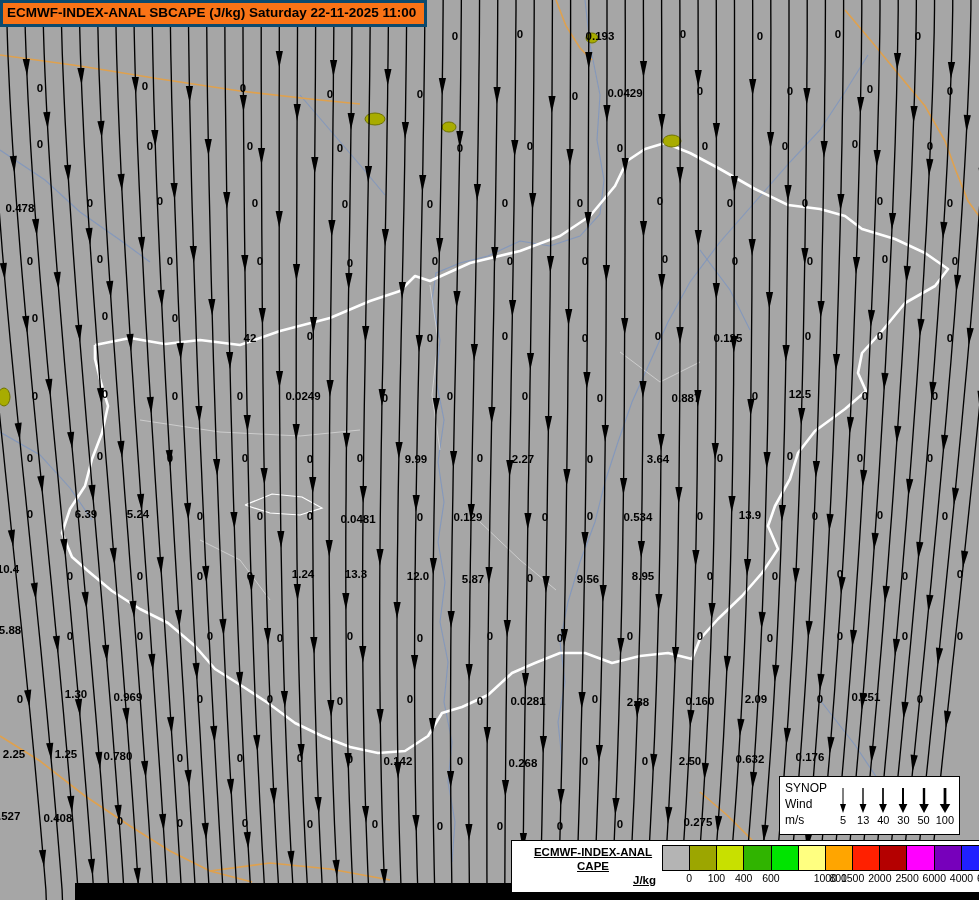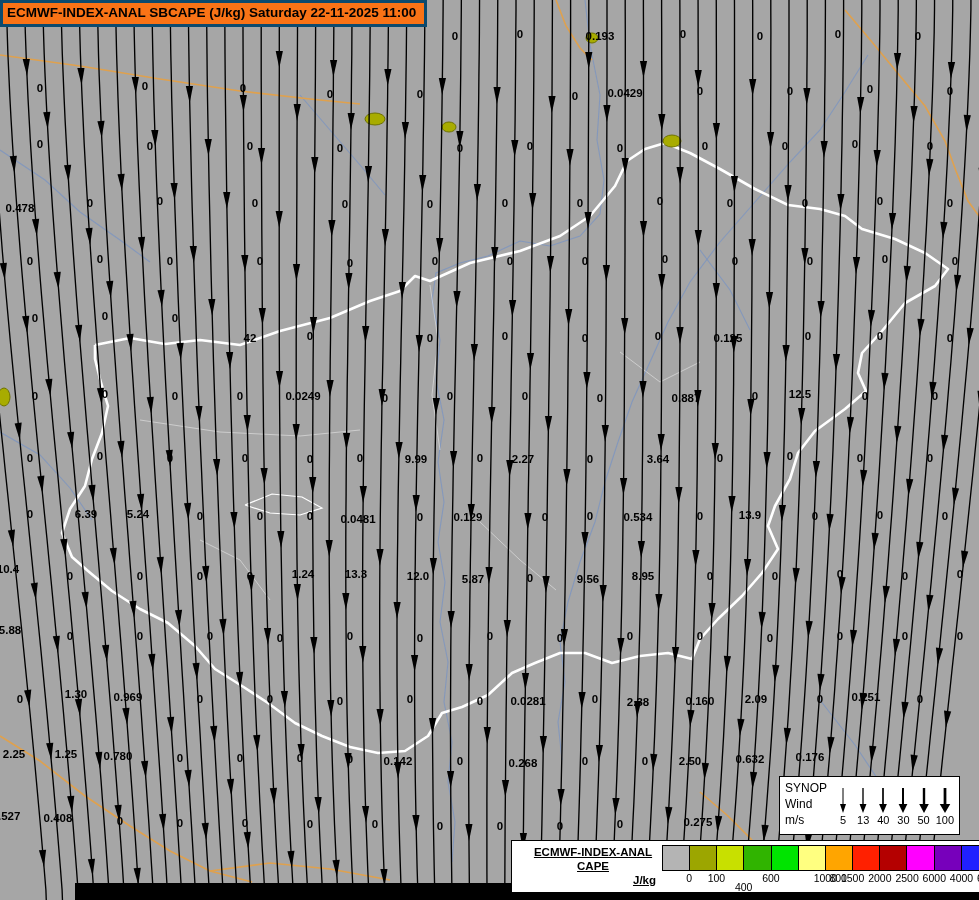--- a/index.html
+++ b/index.html
@@ -694,21 +694,21 @@
           <div class="cape-cell" style="background: rgb(255, 32, 0);"></div>
           <div class="cape-cell" style="background: rgb(180, 0, 0);"></div>
           <div class="cape-cell" style="background: rgb(255, 0, 255);"></div>
           <div class="cape-cell" style="background: rgb(119, 0, 187);"></div>
           <div class="cape-cell" style="background: rgb(32, 32, 255);"></div>
           <div class="cape-cell" style="background: rgb(0, 238, 255);"></div>
         </div>
       <div id="cape-ticks">
           <span style="left: 7.69231%;">0</span>
           <span style="left: 15.3846%;">100</span>
-          <span style="left: 23.0769%; margin-top: 9px;">400</span>
+          <span style="left: 23.0769%;">400</span>
           <span style="left: 30.7692%; text-align: right;">600</span>
           <span style="left: 38.4615%; margin-left: 40px;">800</span>
           <span style="left: 46.1538%;">1000</span>
           <span style="left: 53.8462%;">1500</span>
           <span style="left: 61.5385%;">2000</span>
           <span style="left: 69.2308%; text-align: center;">2500</span>
           <span style="left: 76.9231%;">6000</span>
           <span style="left: 84.6154%;">4000</span>
           <span style="left: 92.3077%;">6000</span>
         </div>

